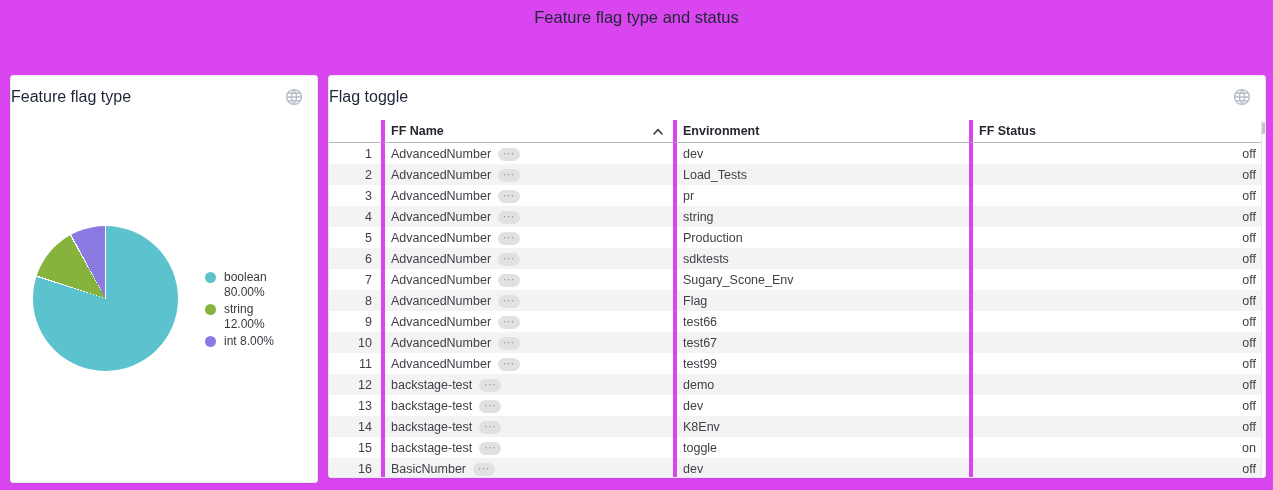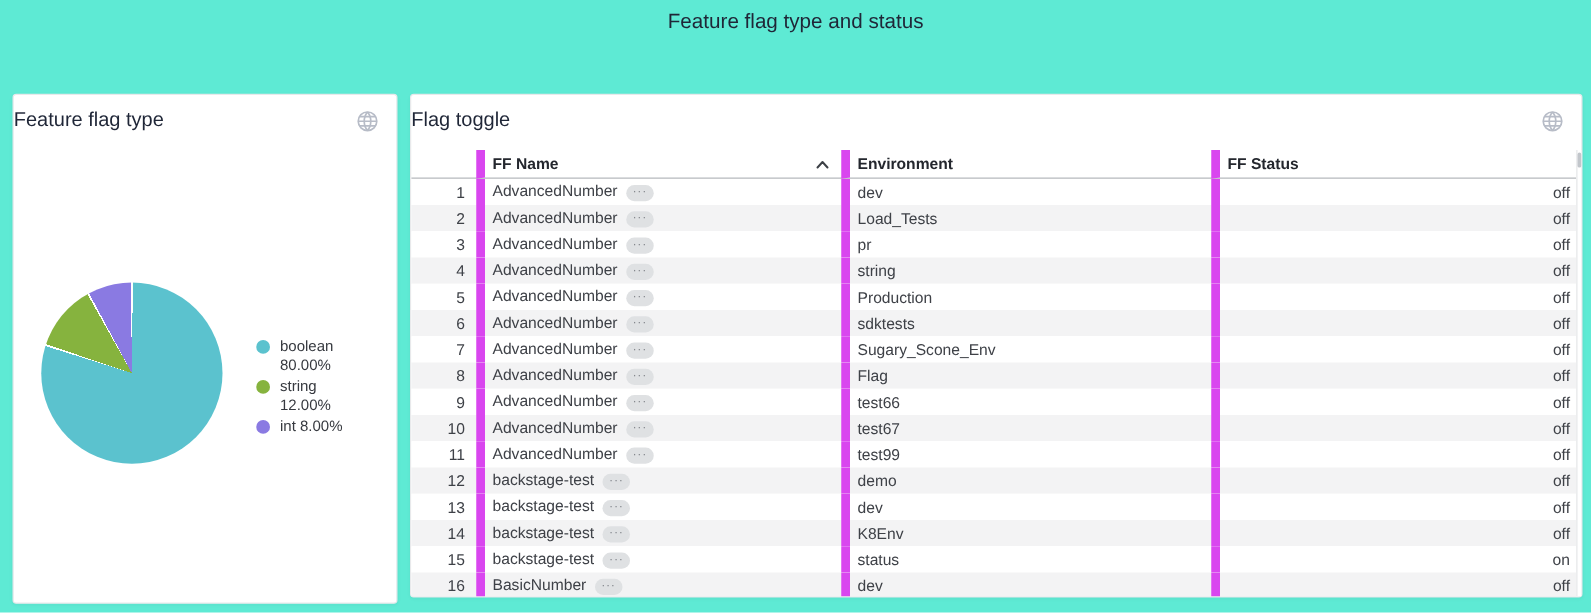--- a/index.html
+++ b/index.html
@@ -1,21 +1,21 @@
 <!DOCTYPE html>
 <html><head>
 <meta charset="utf-8">
 <style>
   * { margin: 0; padding: 0; box-sizing: border-box; }
   html, body { font-family: "Liberation Sans", sans-serif; }
   .stage {
     position: relative;
     width: 1273px;
     height: 490px;
-    background: #5eead4;
+    background: #d946ef;
     overflow: hidden;
   }
   .page-title {
     position: absolute;
     top: 8px; left: 0; right: 0;
     text-align: center;
     font-size: 16.5px;
     font-weight: 500;
     color: #1f2637;
   }
@@ -97,21 +97,21 @@
     font-weight: 700;
     color: #24272e;
     text-align: left;
     border-bottom: 1px solid #b6b9bd;
     padding: 0 0 0 6px;
     position: relative;
     white-space: nowrap;
     cursor: pointer;
   }
   thead th.h-num { padding: 0; cursor: default; }
-  .b-left { border-left: 7px solid #d946ef; }
+  .b-left { border-left: 4px solid #d946ef; }
   .sort-caret {
     position: absolute;
     right: 9px; top: 7px;
     width: 12px; height: 9px;
   }
   tbody td {
     height: 21px;
     font-size: 12.5px;
     color: #3e4147;
     white-space: nowrap;
@@ -295,21 +295,21 @@
             </tr>
             <tr>
               <td class="col-num">14</td>
               <td class="col-name b-left"><span>backstage-test</span><span class="pill">···</span></td>
               <td class="col-env b-left">K8Env</td>
               <td class="col-status b-left">off</td>
             </tr>
             <tr>
               <td class="col-num">15</td>
               <td class="col-name b-left"><span>backstage-test</span><span class="pill">···</span></td>
-              <td class="col-env b-left">status</td>
+              <td class="col-env b-left">toggle</td>
               <td class="col-status b-left">on</td>
             </tr>
             <tr>
               <td class="col-num">16</td>
               <td class="col-name b-left"><span>BasicNumber</span><span class="pill">···</span></td>
               <td class="col-env b-left">dev</td>
               <td class="col-status b-left">off</td>
             </tr>
           </tbody>
       </table>

